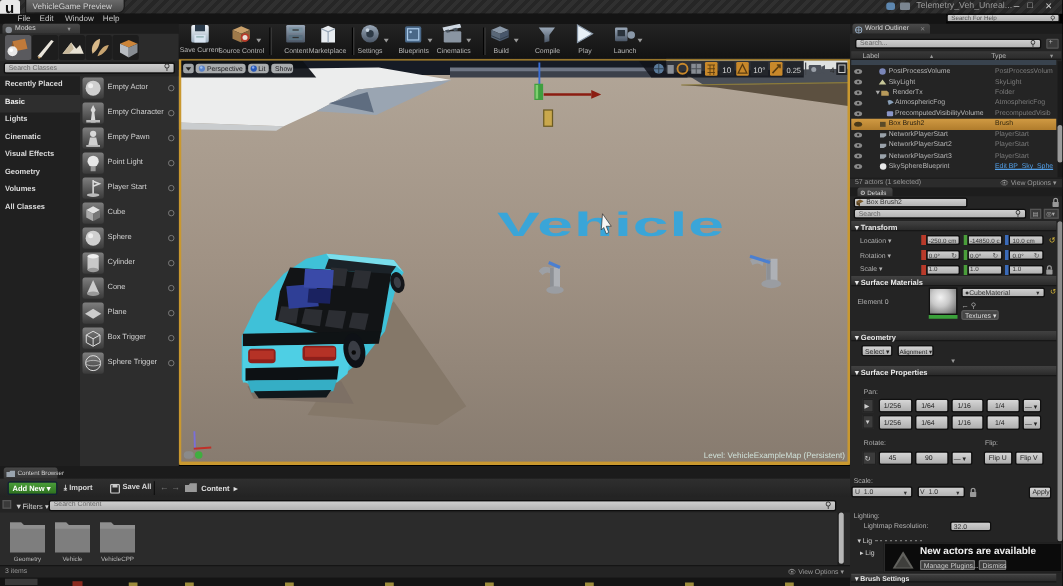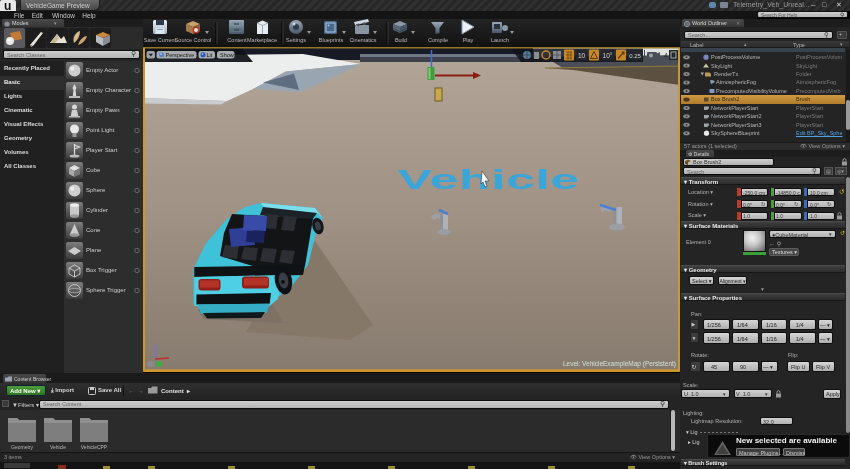--- a/index.html
+++ b/index.html
@@ -732,17 +732,17 @@
 <div class="abs hdr" style="left:681px;top:458.5px;width:164px;height:7px;"></div>
 <div class="tx" style="left:684px;top:459.5px;font-size:5.5px;font-weight:bold;color:#e8e8e8;">▾ Brush Settings</div>
 
 <div class="abs" style="left:845.5px;top:177px;width:4px;height:281px;background:#1a1a1a;"></div>
 <div class="abs" style="left:845.5px;top:177px;width:4px;height:256px;background:#8a8a8a;border-radius:2px;"></div>
 <div class="abs" style="left:707px;top:433.5px;width:143px;height:24.5px;background:rgba(10,10,10,0.96);border:1px solid #2a2a2a;"></div>
 <svg class="abs" style="left:714px;top:440.5px" width="17" height="14">
     <path d="M8.5 0 L17 14 H0 Z" fill="#62625e"></path>
     <path d="M8.5 3.5 L14.7 13 H2.3 Z" fill="#3f3f3c"></path>
   </svg>
-<div class="tx" style="left:736px;top:436px;font-size:8px;font-weight:bold;color:#f2f2f2;">New selected are available</div>
+<div class="tx" style="left:736px;top:436px;font-size:8px;font-weight:bold;color:#f2f2f2;">New actors are available</div>
 <div class="abs" style="left:736px;top:448px;width:44px;height:8px;background:#3f3f3f;border:1px solid #777;border-radius:1px;"></div>
 <div class="tx" style="left:739px;top:449.5px;font-size:5.5px;color:#ccc;">Manage Plugins...</div>
 <div class="abs" style="left:783px;top:448px;width:22px;height:8px;background:#3f3f3f;border:1px solid #777;border-radius:1px;"></div>
 <div class="tx" style="left:786px;top:449.5px;font-size:5.5px;color:#ccc;">Dismiss</div>
 
 </body></html>

